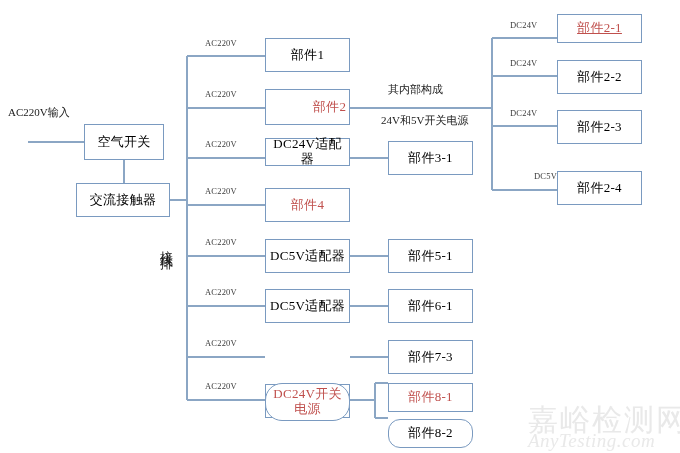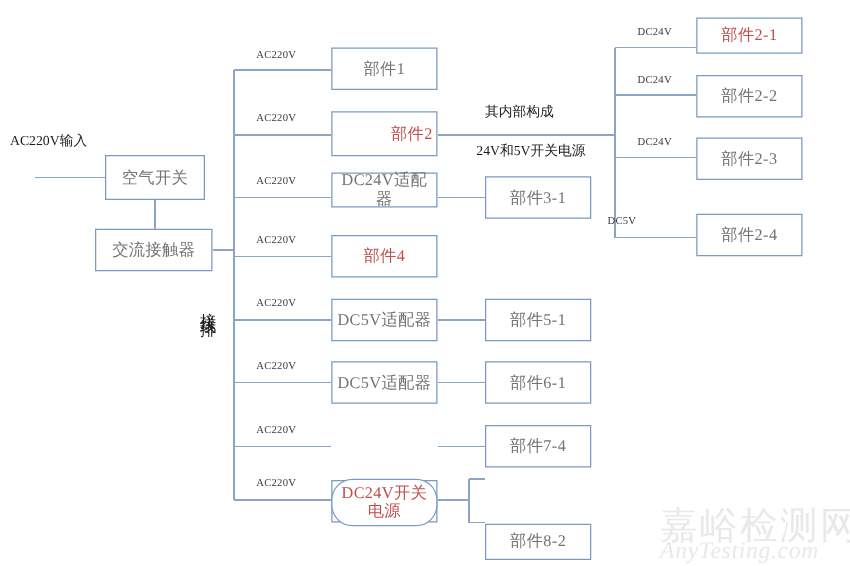--- a/index.html
+++ b/index.html
@@ -21,21 +21,21 @@
     left: 0; top: 0;
     width: 680px;
     height: 453px;
     pointer-events: none;
   }
   .box {
     position: absolute;
     box-sizing: border-box;
     border: 1.5px solid #7a9ac0;
     background: #ffffff;
-    color: #737373;
+    color: #000000;
     display: flex;
     align-items: center;
     justify-content: center;
     text-align: center;
     font-size: 13px;
     line-height: 1.15;
     letter-spacing: 0.3px;
   }
   .box.red { color: #c0504d; }
   .wire-label {
@@ -162,31 +162,32 @@
 
   <div class="plain-label" style="left:388px; top:82px;text-align:right;">其内部构成</div>
   <div class="plain-label" style="left:381px; top:113px;">24V和5V开关电源</div>
 
   <div class="box" style="left:388px; top:141px; width:85px; height:34px;">部件3-1</div>
 
   <div class="box" style="left:388px; top:239px; width:85px; height:34px;">部件5-1</div>
 
   <div class="box" style="left:388px; top:289px; width:85px; height:34px;">部件6-1</div>
 
-  <div class="box" style="left:388px; top:340px; width:85px; height:34px;">部件7-4</div>
+  <div class="box" style="left:388px; top:340px; width:85px; height:34px;">部件7-3</div>
 
+  <div class="box red" style="left:388px; top:383px; width:85px; height:29px;">部件8-1</div>
 
-  <div class="box" style="left:388px; top:419px; width:85px; height:29px;">部件8-2</div>
+  <div class="box" style="left:388px; top:419px; width:85px; height:29px;border-radius:12px;">部件8-2</div>
 
   <div class="wire-label" style="left:510px; top:20px;">DC24V</div>
   <div class="wire-label" style="left:510px; top:58px;">DC24V</div>
   <div class="wire-label" style="left:510px; top:108px;">DC24V</div>
-  <div class="wire-label" style="left:486px; top:171px;">DC5V</div>
+  <div class="wire-label" style="left:534px; top:171px;">DC5V</div>
 
-  <div class="box red" style="left:557px; top:14px; width:85px; height:29px;">部件2-1</div>
+  <div class="box red" style="left:557px; top:14px; width:85px; height:29px;text-decoration:underline;">部件2-1</div>
 
   <div class="box" style="left:557px; top:60px; width:85px; height:34px;">部件2-2</div>
 
   <div class="box" style="left:557px; top:110px; width:85px; height:34px;">部件2-3</div>
 
   <div class="box" style="left:557px; top:171px; width:85px; height:34px;">部件2-4</div>
 
   <div class="watermark wm-cn" style="left:528px; top:400px;">嘉峪检测网</div>
   <div class="watermark wm-en" style="left:528px; top:430px;">AnyTesting.com</div>
 

